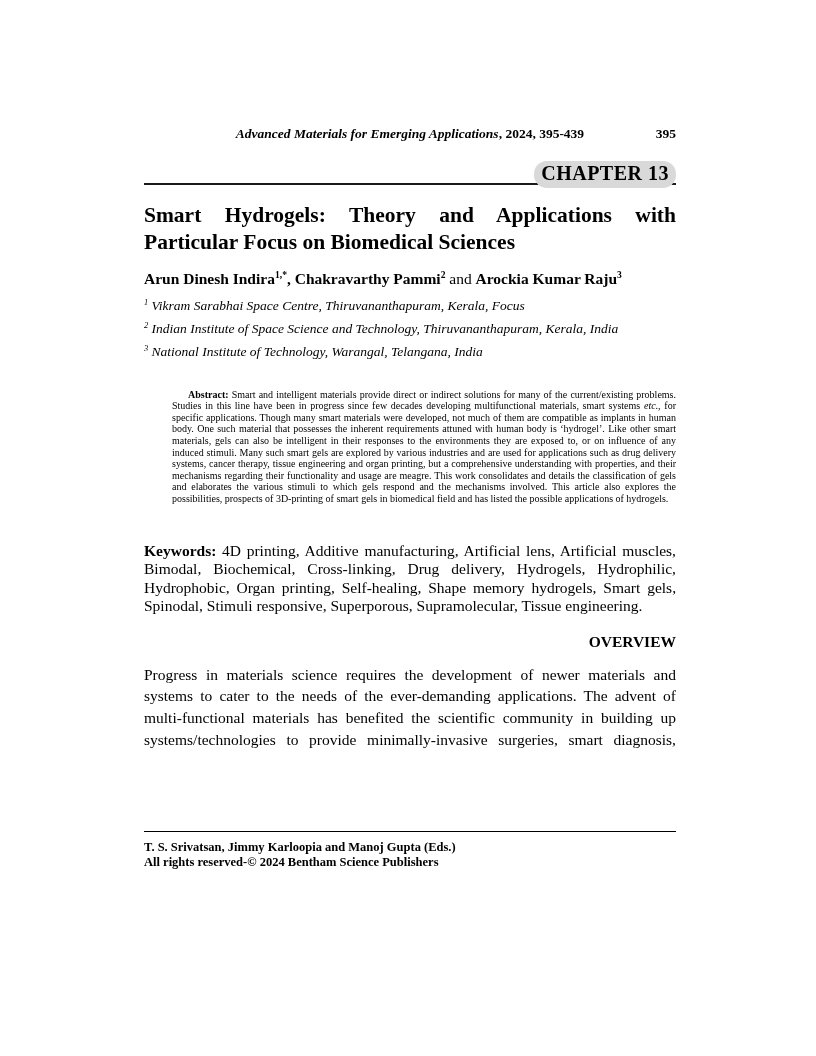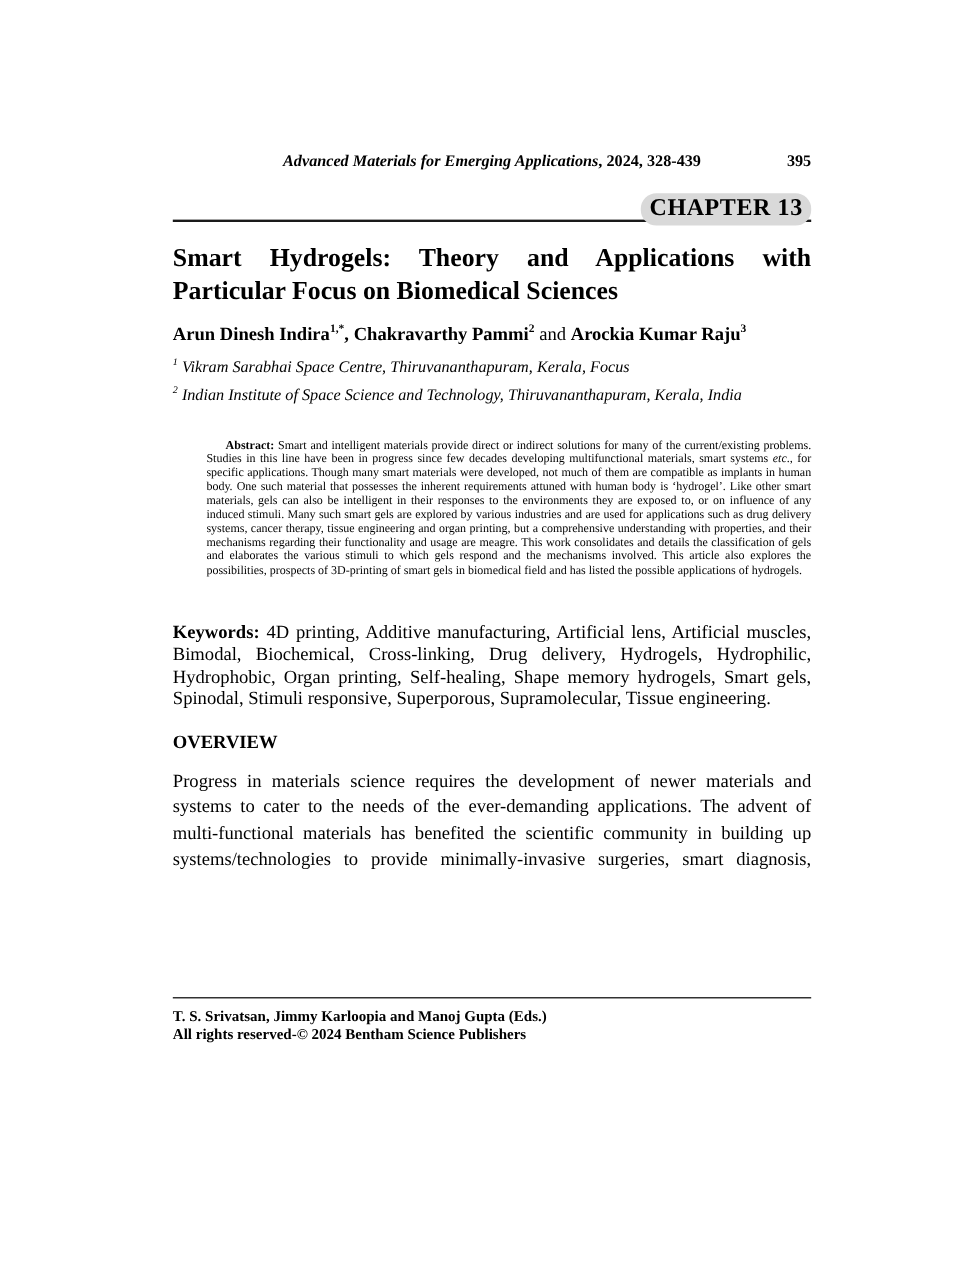--- a/index.html
+++ b/index.html
@@ -85,20 +85,21 @@
     margin-top: 37px;
     font-size: 15.5px;
     line-height: 1.2;
     text-align: justify;
   }
   .keywords b { font-weight: bold; }
   .section-heading {
     margin-top: 17px;
     font-size: 15.5px;
     font-weight: bold;
+    text-align: right;
   }
   .body-paragraph {
     margin-top: 13px;
     font-size: 15.5px;
     line-height: 1.39;
     text-align: justify;
     text-align-last: justify;
   }
   
   .footer-block {
@@ -125,35 +126,36 @@
     line-height: 1.18;
   }
 </style>
 </head>
 <body>
 
 <div class="page">
   <div class="content">
 
     <div class="header-row">
-      <span><span class="journal-name">Advanced Materials for Emerging Applications</span><span class="journal-issue">, 2024, 328-439</span></span>
+      <span><span class="journal-name">Advanced Materials for Emerging Applications</span><span class="journal-issue">, 2024, 395-439</span></span>
       <span class="page-number">395</span>
     </div>
 
     <div class="chapter-row">
       <span class="chapter-badge" style="background: rgb(217, 217, 217);">CHAPTER 13</span>
     </div>
 
     <h1 class="title">Smart Hydrogels: Theory and Applications with Particular Focus on Biomedical Sciences</h1>
 
     <p class="authors"><b><span>Arun Dinesh Indira</span><sup>1,*</sup><span>, </span></b><b><span>Chakravarthy Pammi</span><sup>2</sup></b><span> and </span><b><span>Arockia Kumar Raju</span><sup>3</sup></b></p>
 
     <div class="affiliations">
       <p class="affiliation"><sup>1</sup><span> Vikram Sarabhai Space Centre, Thiruvananthapuram, Kerala, Focus</span></p>
       <p class="affiliation"><sup>2</sup><span> Indian Institute of Space Science and Technology, Thiruvananthapuram, Kerala, India</span></p>
+      <p class="affiliation"><sup>3</sup><span> National Institute of Technology, Warangal, Telangana, India</span></p>
     </div>
 
     <p class="abstract"><b>Abstract:</b><span> Smart and intelligent materials provide direct or indirect solutions for many of the current/existing problems. Studies in this line have been in progress since few decades developing multifunctional materials, smart systems </span><i>etc</i><span>., for specific applications. Though many smart materials were developed, not much of them are compatible as implants in human body. One such material that possesses the inherent requirements attuned with human body is ‘hydrogel’. Like other smart materials, gels can also be intelligent in their responses to the environments they are exposed to, or on influence of any induced stimuli. Many such smart gels are explored by various industries and are used for applications such as drug delivery systems, cancer therapy, tissue engineering and organ printing, but a comprehensive understanding with properties, and their mechanisms regarding their functionality and usage are meagre. This work consolidates and details the classification of gels and elaborates the various stimuli to which gels respond and the mechanisms involved. This article also explores the possibilities, prospects of 3D-printing of smart gels in biomedical field and has listed the possible applications of hydrogels.</span></p>
 
     <p class="keywords"><b>Keywords:</b><span> 4D printing, Additive manufacturing, Artificial lens, Artificial muscles, Bimodal, Biochemical, Cross-linking, Drug delivery, Hydrogels, Hydrophilic, Hydrophobic, Organ printing, Self-healing, Shape memory hydrogels, Smart gels, Spinodal, Stimuli responsive, Superporous, Supramolecular, Tissue engineering.</span></p>
 
     <h2 class="section-heading">OVERVIEW</h2>
 
     <p class="body-paragraph">Progress in materials science requires the development of newer materials and systems to cater to the needs of the ever-demanding applications. The advent of multi-functional materials has benefited the scientific community in building up systems/technologies to provide minimally-invasive surgeries, smart diagnosis,</p>
 

